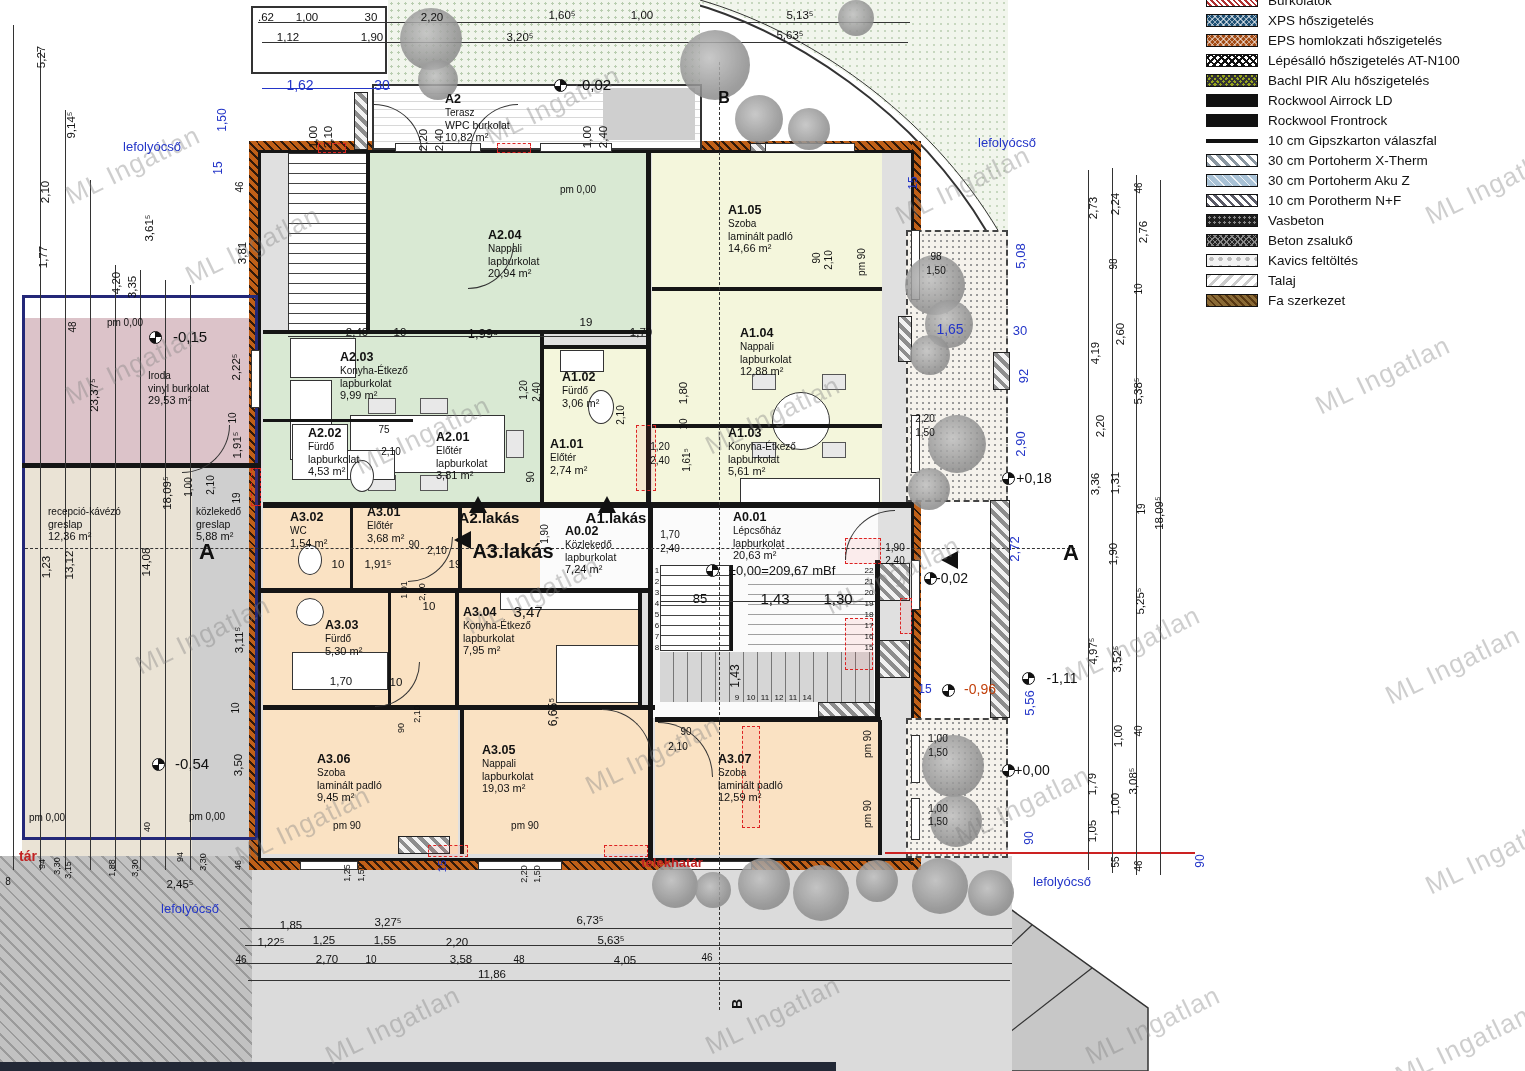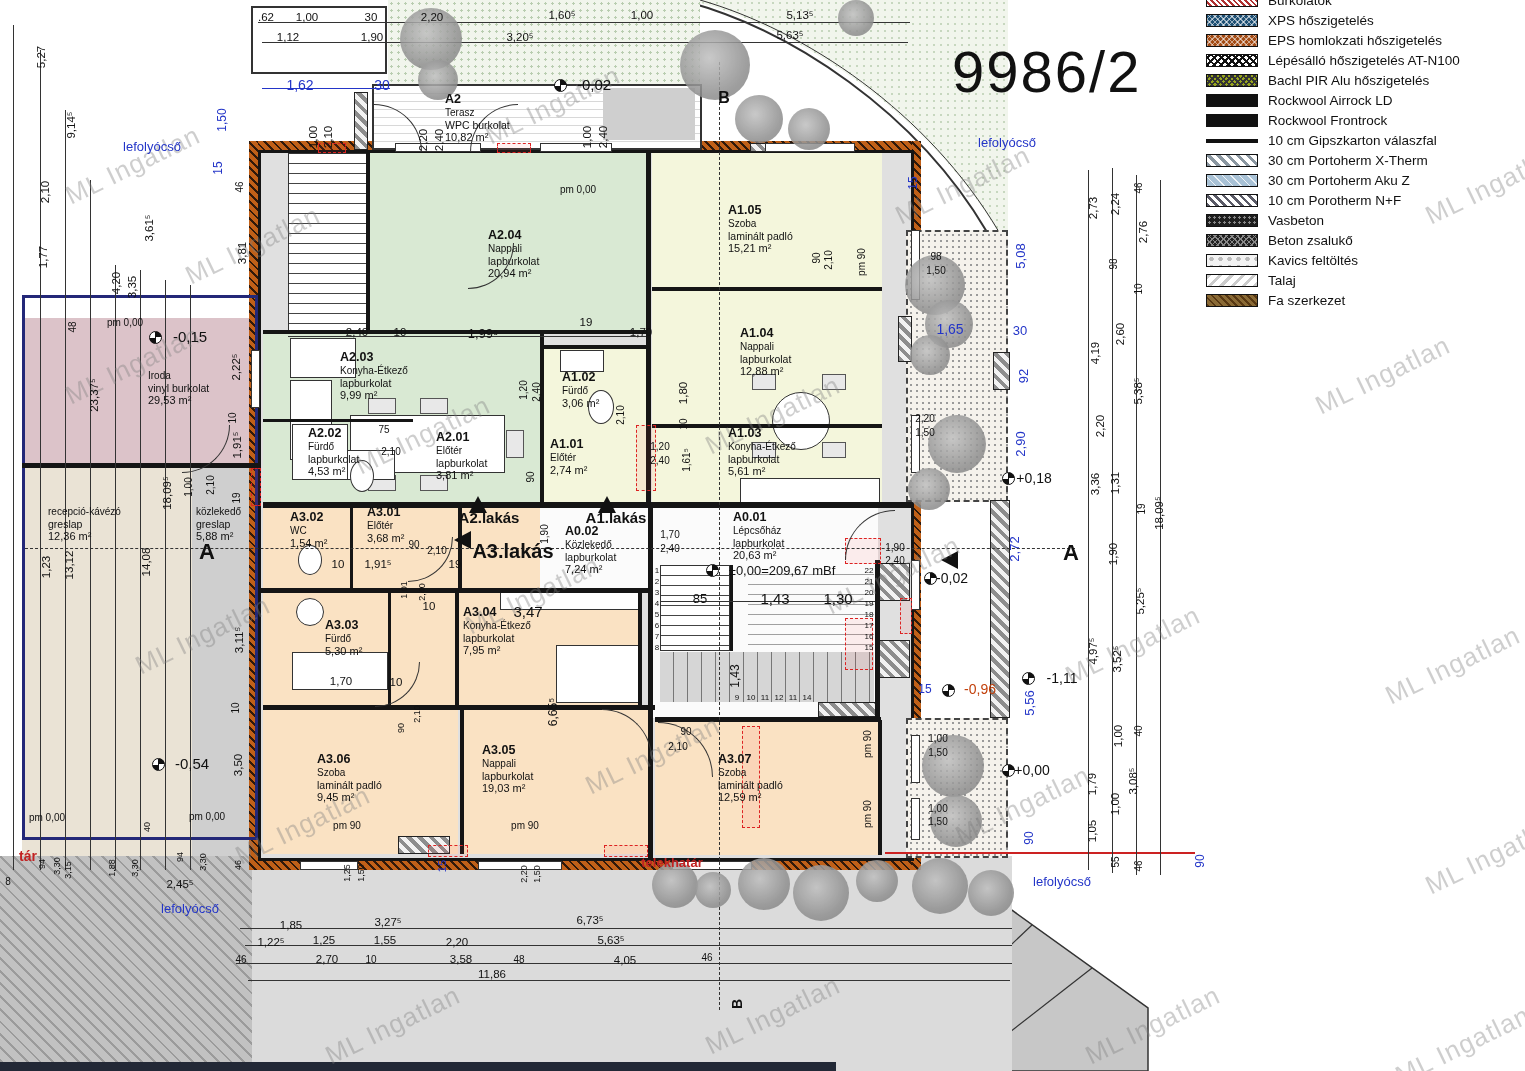--- a/index.html
+++ b/index.html
@@ -91,21 +91,20 @@
     <path d="M780,1071 L842,1071 L1002,903 C940,880 870,905 830,960 C805,1000 790,1040 780,1071 Z" fill="#9a9a9a"></path>
     <polygon points="842,1071 1002,903 1148,1008 1148,1071" fill="#c7c7c7" stroke="#333" stroke-width="1.5"></polygon>
     <line x1="878" y1="1071" x2="1032" y2="925" stroke="#333" stroke-width="1.2"></line>
     <line x1="960" y1="1071" x2="1092" y2="968" stroke="#333" stroke-width="1.2"></line>
     <path d="M390,1071 C440,990 520,930 560,912" fill="none" stroke="#555" stroke-width="1.5" stroke-dasharray="8 6"></path>
     <polygon points="8,1024 982,1024 1006,1042 982,1060 8,1060 30,1042" fill="#f5f5f5" stroke="#222" stroke-width="1.5"></polygon>
     <line x1="30" y1="1042" x2="1006" y2="1042" stroke="#222" stroke-width="1.2"></line>
     <line x1="50" y1="1030" x2="74" y2="1054" stroke="#222" stroke-width="1.5"></line>
     <line x1="50" y1="1054" x2="74" y2="1030" stroke="#222" stroke-width="1.5"></line>
   </svg>
-  <div id="title">9986/2</div>
   <div id="legend">
       <div class="lrow">
         <span class="lsw sw-redhatch"></span>
         <span class="llabel">Burkolatok</span>
       </div>
       <div class="lrow">
         <span class="lsw sw-xps"></span>
         <span class="llabel">XPS hőszigetelés</span>
       </div>
       <div class="lrow">
@@ -614,21 +613,21 @@
     <div class="room" style="left: 436px; top: 430px;">
       <div class="rid">A2.01</div>
       <div class="rname">Előtér</div>
       <div class="rsub">lapburkolat</div>
       <div class="rarea">3,81 m²</div>
     </div>
     <div class="room" style="left: 728px; top: 203px;">
       <div class="rid">A1.05</div>
       <div class="rname">Szoba</div>
       <div class="rsub">laminált padló</div>
-      <div class="rarea">15,21 m²</div>
+      <div class="rarea">14,66 m²</div>
     </div>
     <div class="room" style="left: 740px; top: 326px;">
       <div class="rid">A1.04</div>
       <div class="rname">Nappali</div>
       <div class="rsub">lapburkolat</div>
       <div class="rarea">12,88 m²</div>
     </div>
     <div class="room" style="left: 728px; top: 426px;">
       <div class="rid">A1.03</div>
       <div class="rname">Konyha-Étkező</div>

